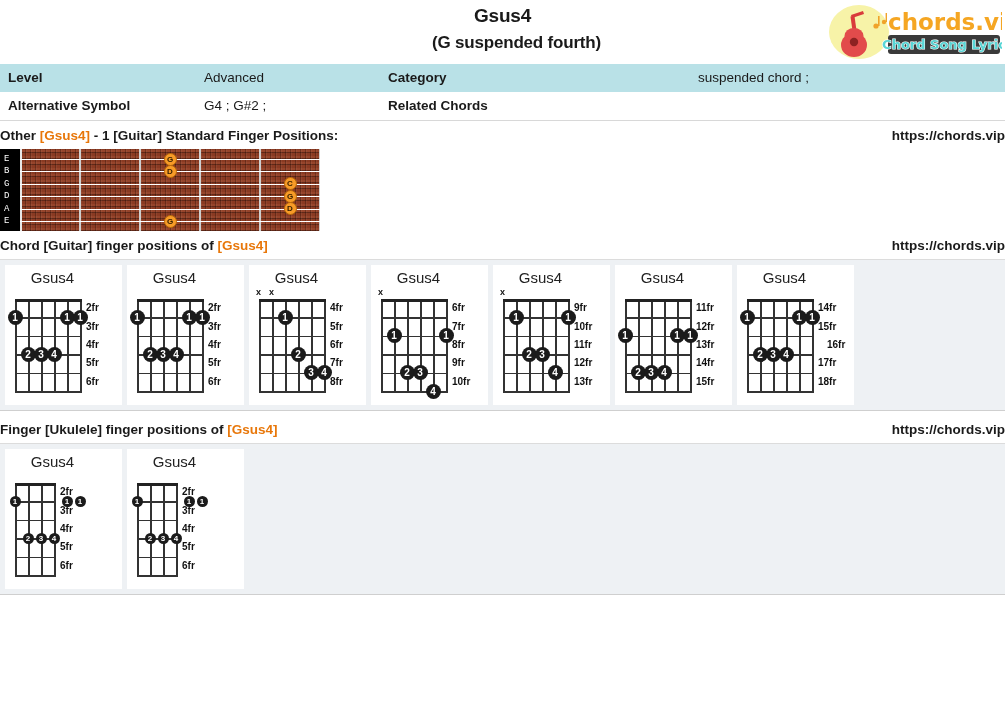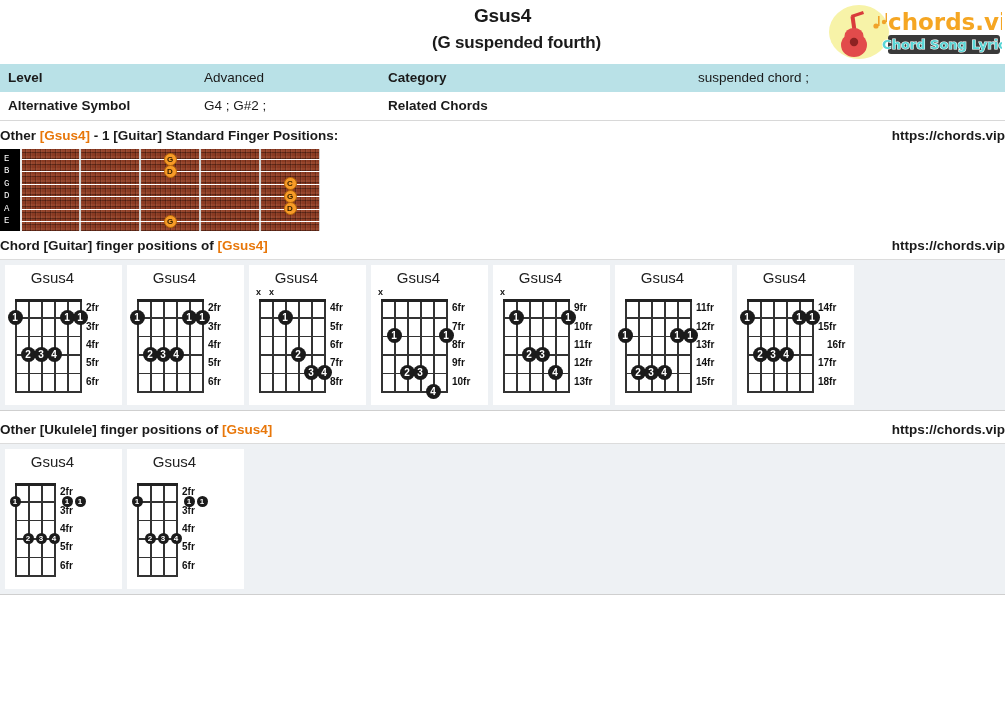--- a/index.html
+++ b/index.html
@@ -512,21 +512,21 @@
         <div class="fdot" style="left: 75px; top: 52.4px;">1</div>
         <div class="fdot" style="left: 23px; top: 89.2px;">2</div>
         <div class="fdot" style="left: 36px; top: 89.2px;">3</div>
         <div class="fdot" style="left: 49px; top: 89.2px;">4</div>
       </div>
     </div>
 
   <div class="spacer-line"></div>
 
   <div class="section-head">
-    <span>Other [Ukulele] finger positions of </span><span class="accent">[Gsus4]</span>
+    <span>Finger [Ukulele] finger positions of </span><span class="accent">[Gsus4]</span>
     <span class="url">https://chords.vip</span>
   </div>
   <div class="strip" id="ukulele-strip">
       <div class="card uke">
         <div class="card-title">Gsus4</div>
         <div class="grid-box" style="left: 10px; top: 34px; width: 41px; height: 94px;">
           <div class="gl-v" style="left: 0px; top: 0px; height: 92px;"></div>
           <div class="gl-v" style="left: 13px; top: 0px; height: 92px;"></div>
           <div class="gl-v" style="left: 26px; top: 0px; height: 92px;"></div>
           <div class="gl-v" style="left: 39px; top: 0px; height: 92px;"></div>

